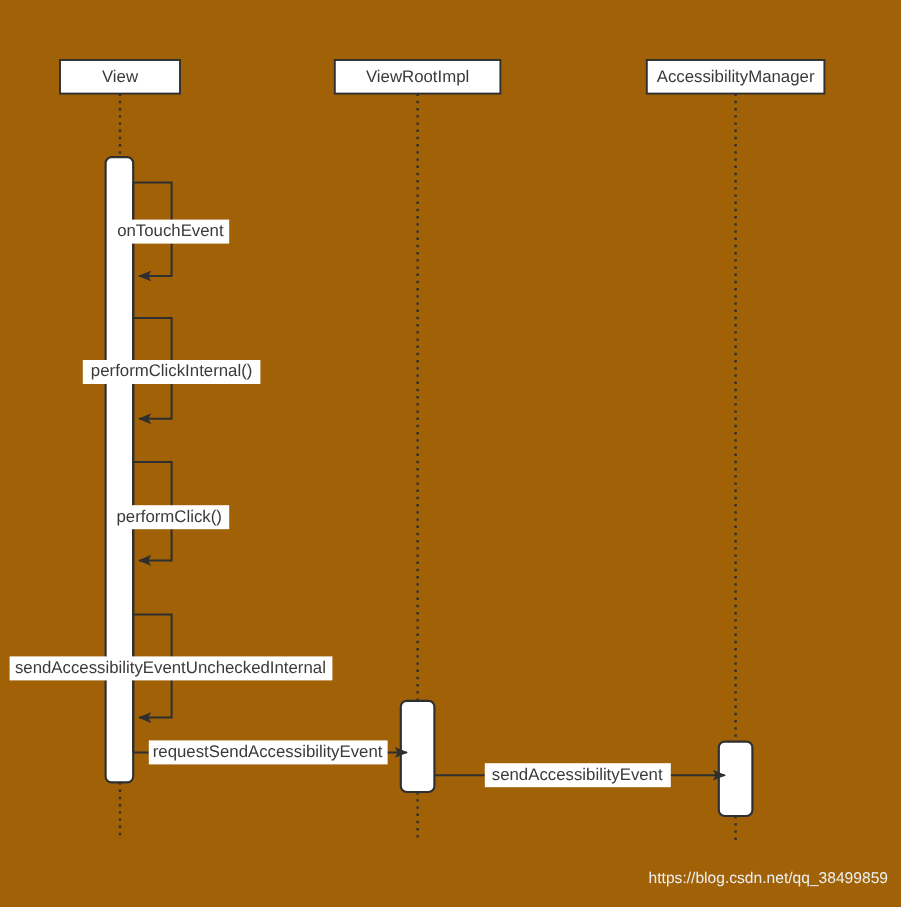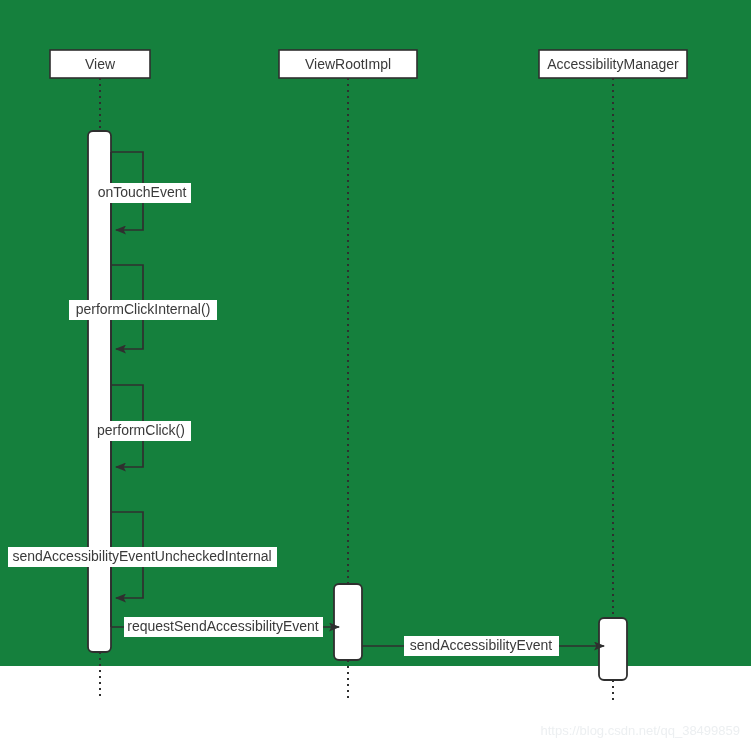--- a/index.html
+++ b/index.html
@@ -10,22 +10,22 @@
   }
   body {
     font-family: "Liberation Sans", "DejaVu Sans", sans-serif;
     width: 751px;
     height: 756px;
     overflow: hidden;
   }
   #diagram-root {
     position: relative;
     width: 751px;
-    height: 666px;
-    background: #15803d;
+    height: 756px;
+    background: #a16207;
     text-align: right;
   }
   svg#sequence-svg {
     position: absolute;
     top: 0;
     left: 0;
     width: 751px;
     height: 756px;
     display: block;
   }

